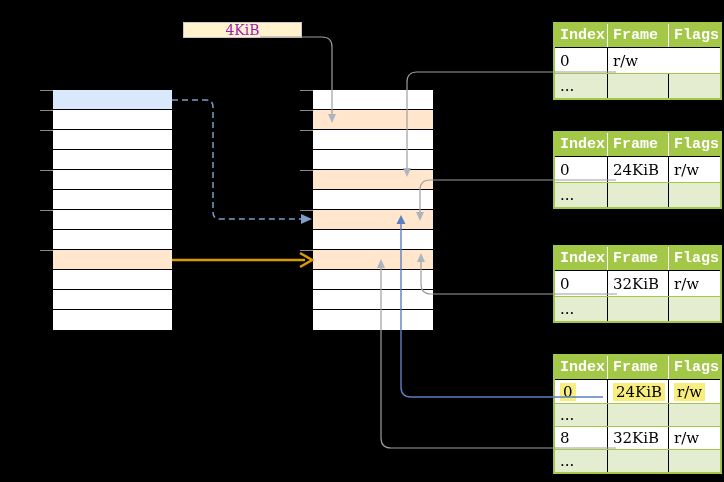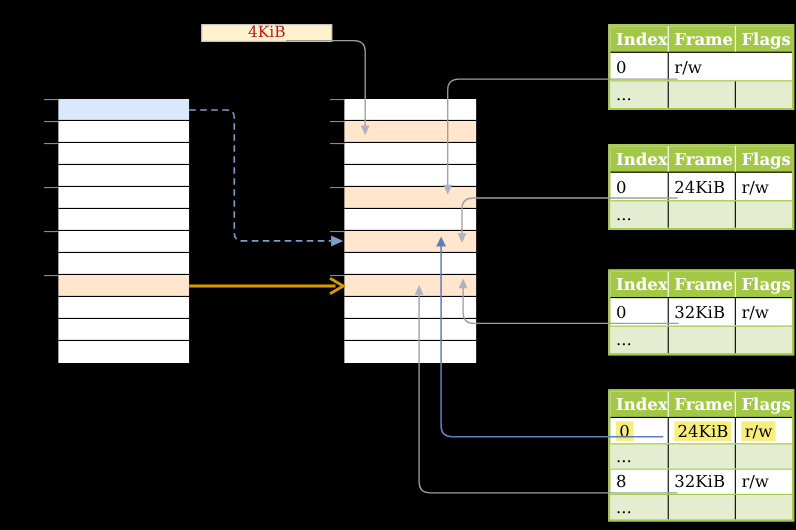--- a/index.html
+++ b/index.html
@@ -12,27 +12,27 @@
   .mrow:last-child{border-bottom:none;}
   .f-blue{background:#DAE8FC;}
   .f-orange{background:#FFE6CC;}
 
   
   .tick{position:absolute;width:13px;height:0;border-top:1px solid #8A8A8A;}
 
   
   .note{position:absolute;left:183px;top:22px;width:119px;height:16px;background:#FFF2CC;
         border:1px solid #C9C9C9;box-sizing:border-box;display:flex;align-items:center;
-        justify-content:center;font-size:14px;color:#b91c1c;}
+        justify-content:center;font-size:14px;color:#a21caf;}
 
   
   .ptable{position:absolute;left:553px;width:169px;border:2px solid #A3C747;
           box-sizing:border-box;background:#fff;display:flex;flex-direction:column;}
   .prow{display:flex;box-sizing:border-box;}
-  .prow.hdr{height:24px;background:#A3C747;border-bottom:1px solid #000;}
+  .prow.hdr{height:24px;background:#A3C747;border-bottom:1px solid #000;font-family:Liberation Mono, monospace;}
   .prow.body{border-top:1px solid #A3C747;}
   .prow.body:nth-child(2){border-top:none;}
   .prow.greenrow{background:#E4EDD0;}
   .pcell{box-sizing:border-box;display:flex;align-items:center;padding-left:5px;
          font-size:15px;color:#000;overflow:hidden;white-space:nowrap;}
   .pcell.c1{width:53px;}
   .pcell.c2{width:61px;}
   .pcell.c3{flex:1;}
   .hdr .pcell{color:#fff;font-weight:bold;font-size:15px;}
   .hdr .c1,.hdr .c2{border-right:1px solid #fff;}

